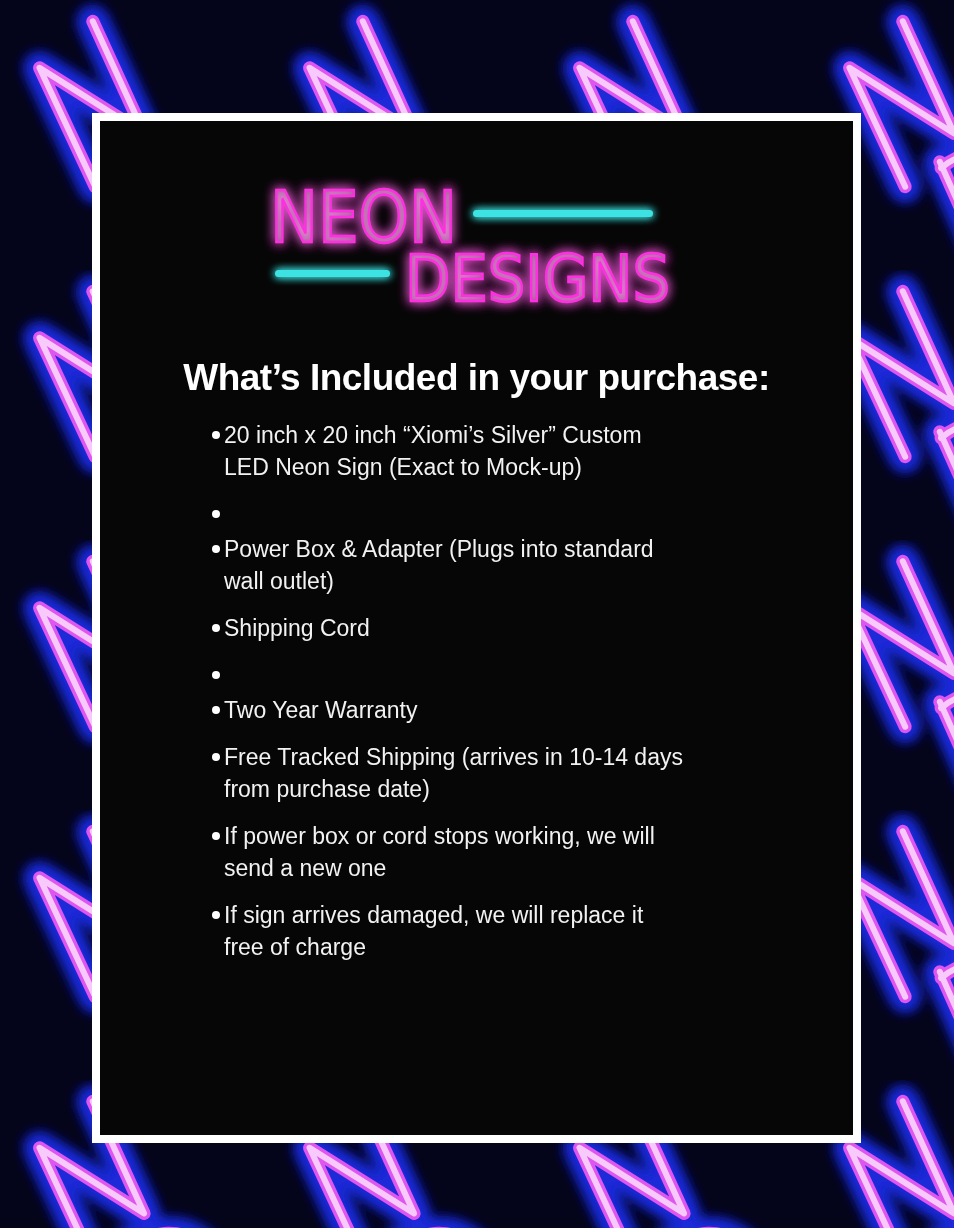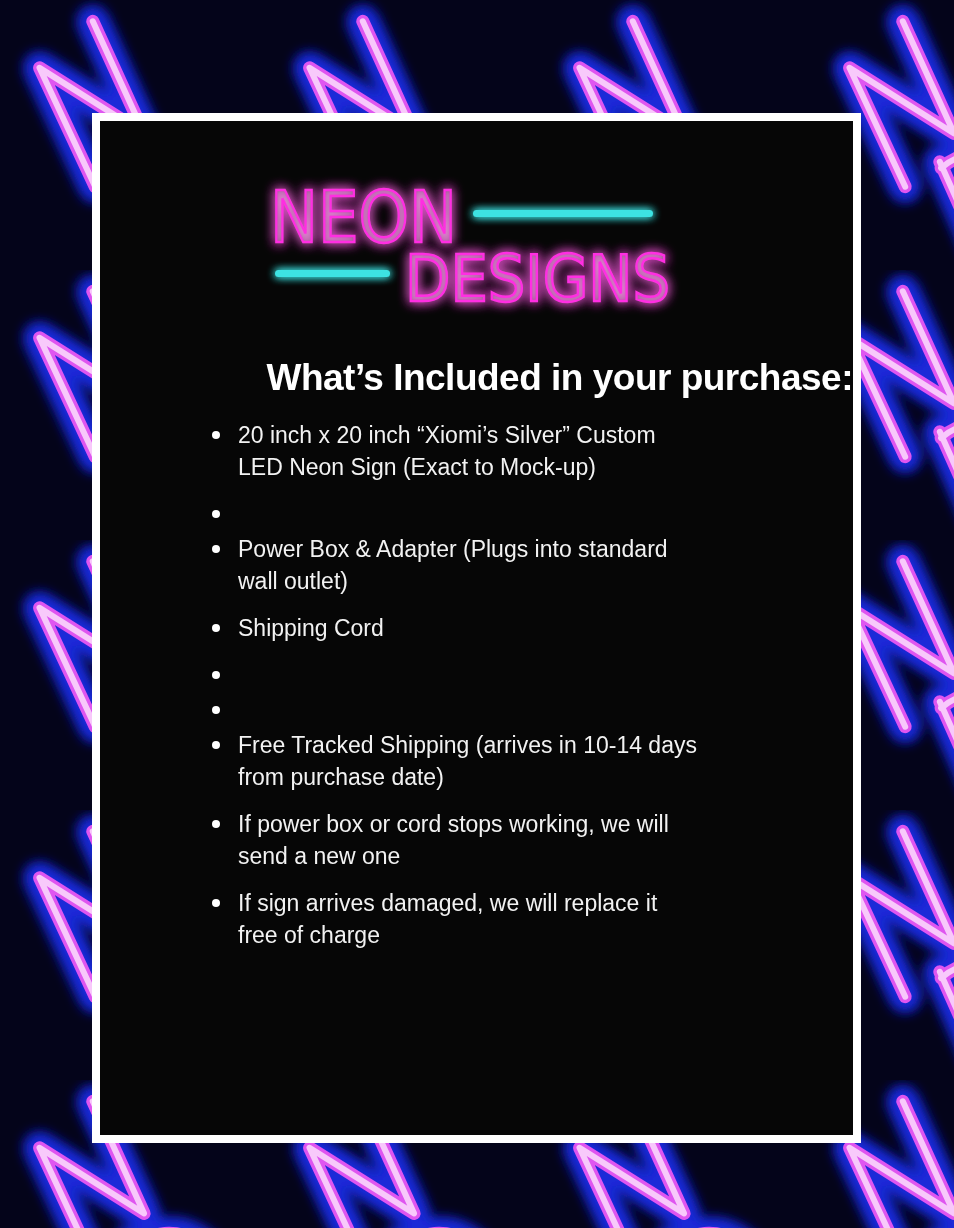--- a/index.html
+++ b/index.html
@@ -13,30 +13,30 @@
     position:absolute;left:92px;top:113px;width:769px;height:1030px;
     box-sizing:border-box;background:#060606;border:8px solid #ffffff;
   }
   .logo-svg{position:absolute;left:0;top:0;width:753px;height:215px;display:block;}
   .logo-text{
     font-family:"DejaVu Sans", sans-serif;
     font-weight:400;
   }
   .heading{
     position:absolute;left:0;right:0;top:236px;margin:0;
-    text-align:right;color:#ffffff;
+    text-align:center;color:#ffffff;
     font-family:"Liberation Sans", sans-serif;
     font-weight:700;font-size:37px;letter-spacing:-0.5px;
   }
   .list{
     position:absolute;left:112px;top:298px;width:560px;
     margin:0;padding:0;list-style:none;
   }
   .list li{
-    display:flex;gap:18px;margin-bottom:15px;
+    display:flex;gap:4px;margin-bottom:15px;
     color:#f2f2f2;font-size:23px;line-height:32px;
     font-family:"Liberation Sans", sans-serif;
   }
   .dot{
     flex:none;width:8px;height:8px;border-radius:50%;
     background:#ffffff;margin-top:12px;
   }
   .txt{white-space:pre-line;}
 </style>
 </head>
@@ -117,20 +117,21 @@
       </li>
       <li>
         <span class="dot"></span>
         <span class="txt">Shipping Cord</span>
       </li>
       <li>
         <span class="dot"></span>
       </li>
       <li>
         <span class="dot"></span>
+        <span class="txt">Two Year Warranty</span>
       </li>
       <li>
         <span class="dot"></span>
         <span class="txt">Free Tracked Shipping (arrives in 10-14 days
 from purchase date)</span>
       </li>
       <li>
         <span class="dot"></span>
         <span class="txt">If power box or cord stops working, we will
 send a new one</span>

